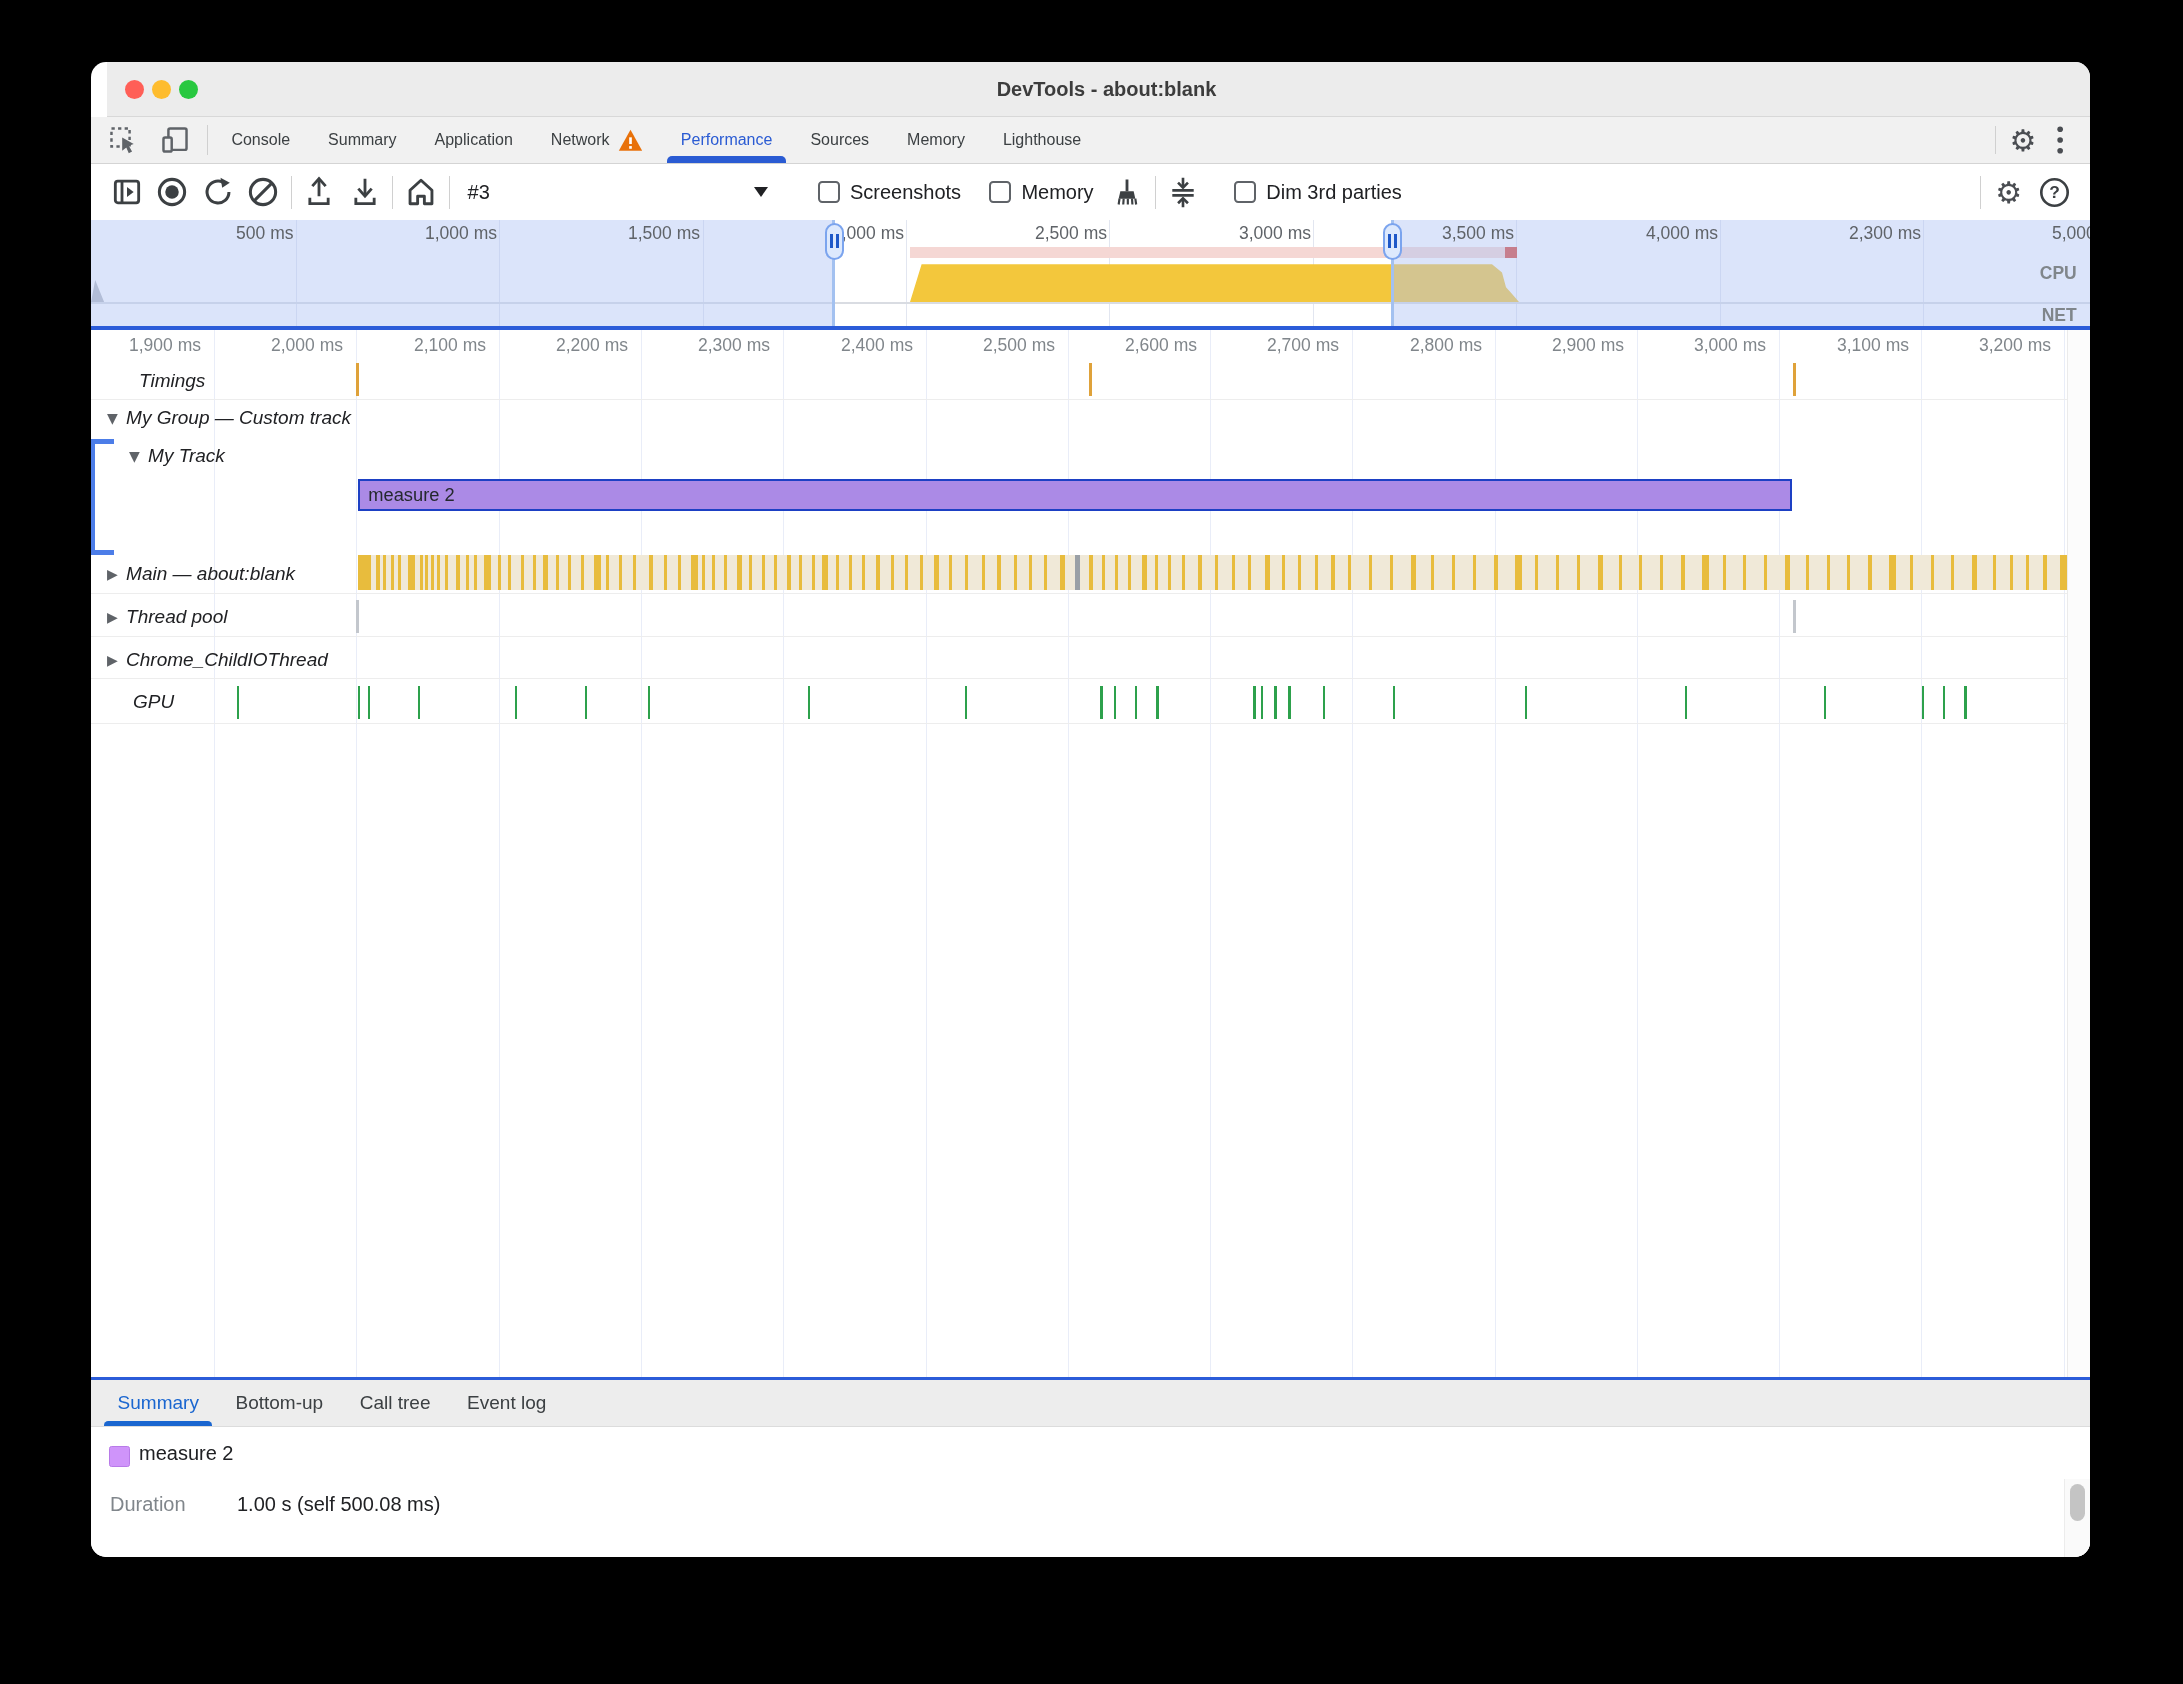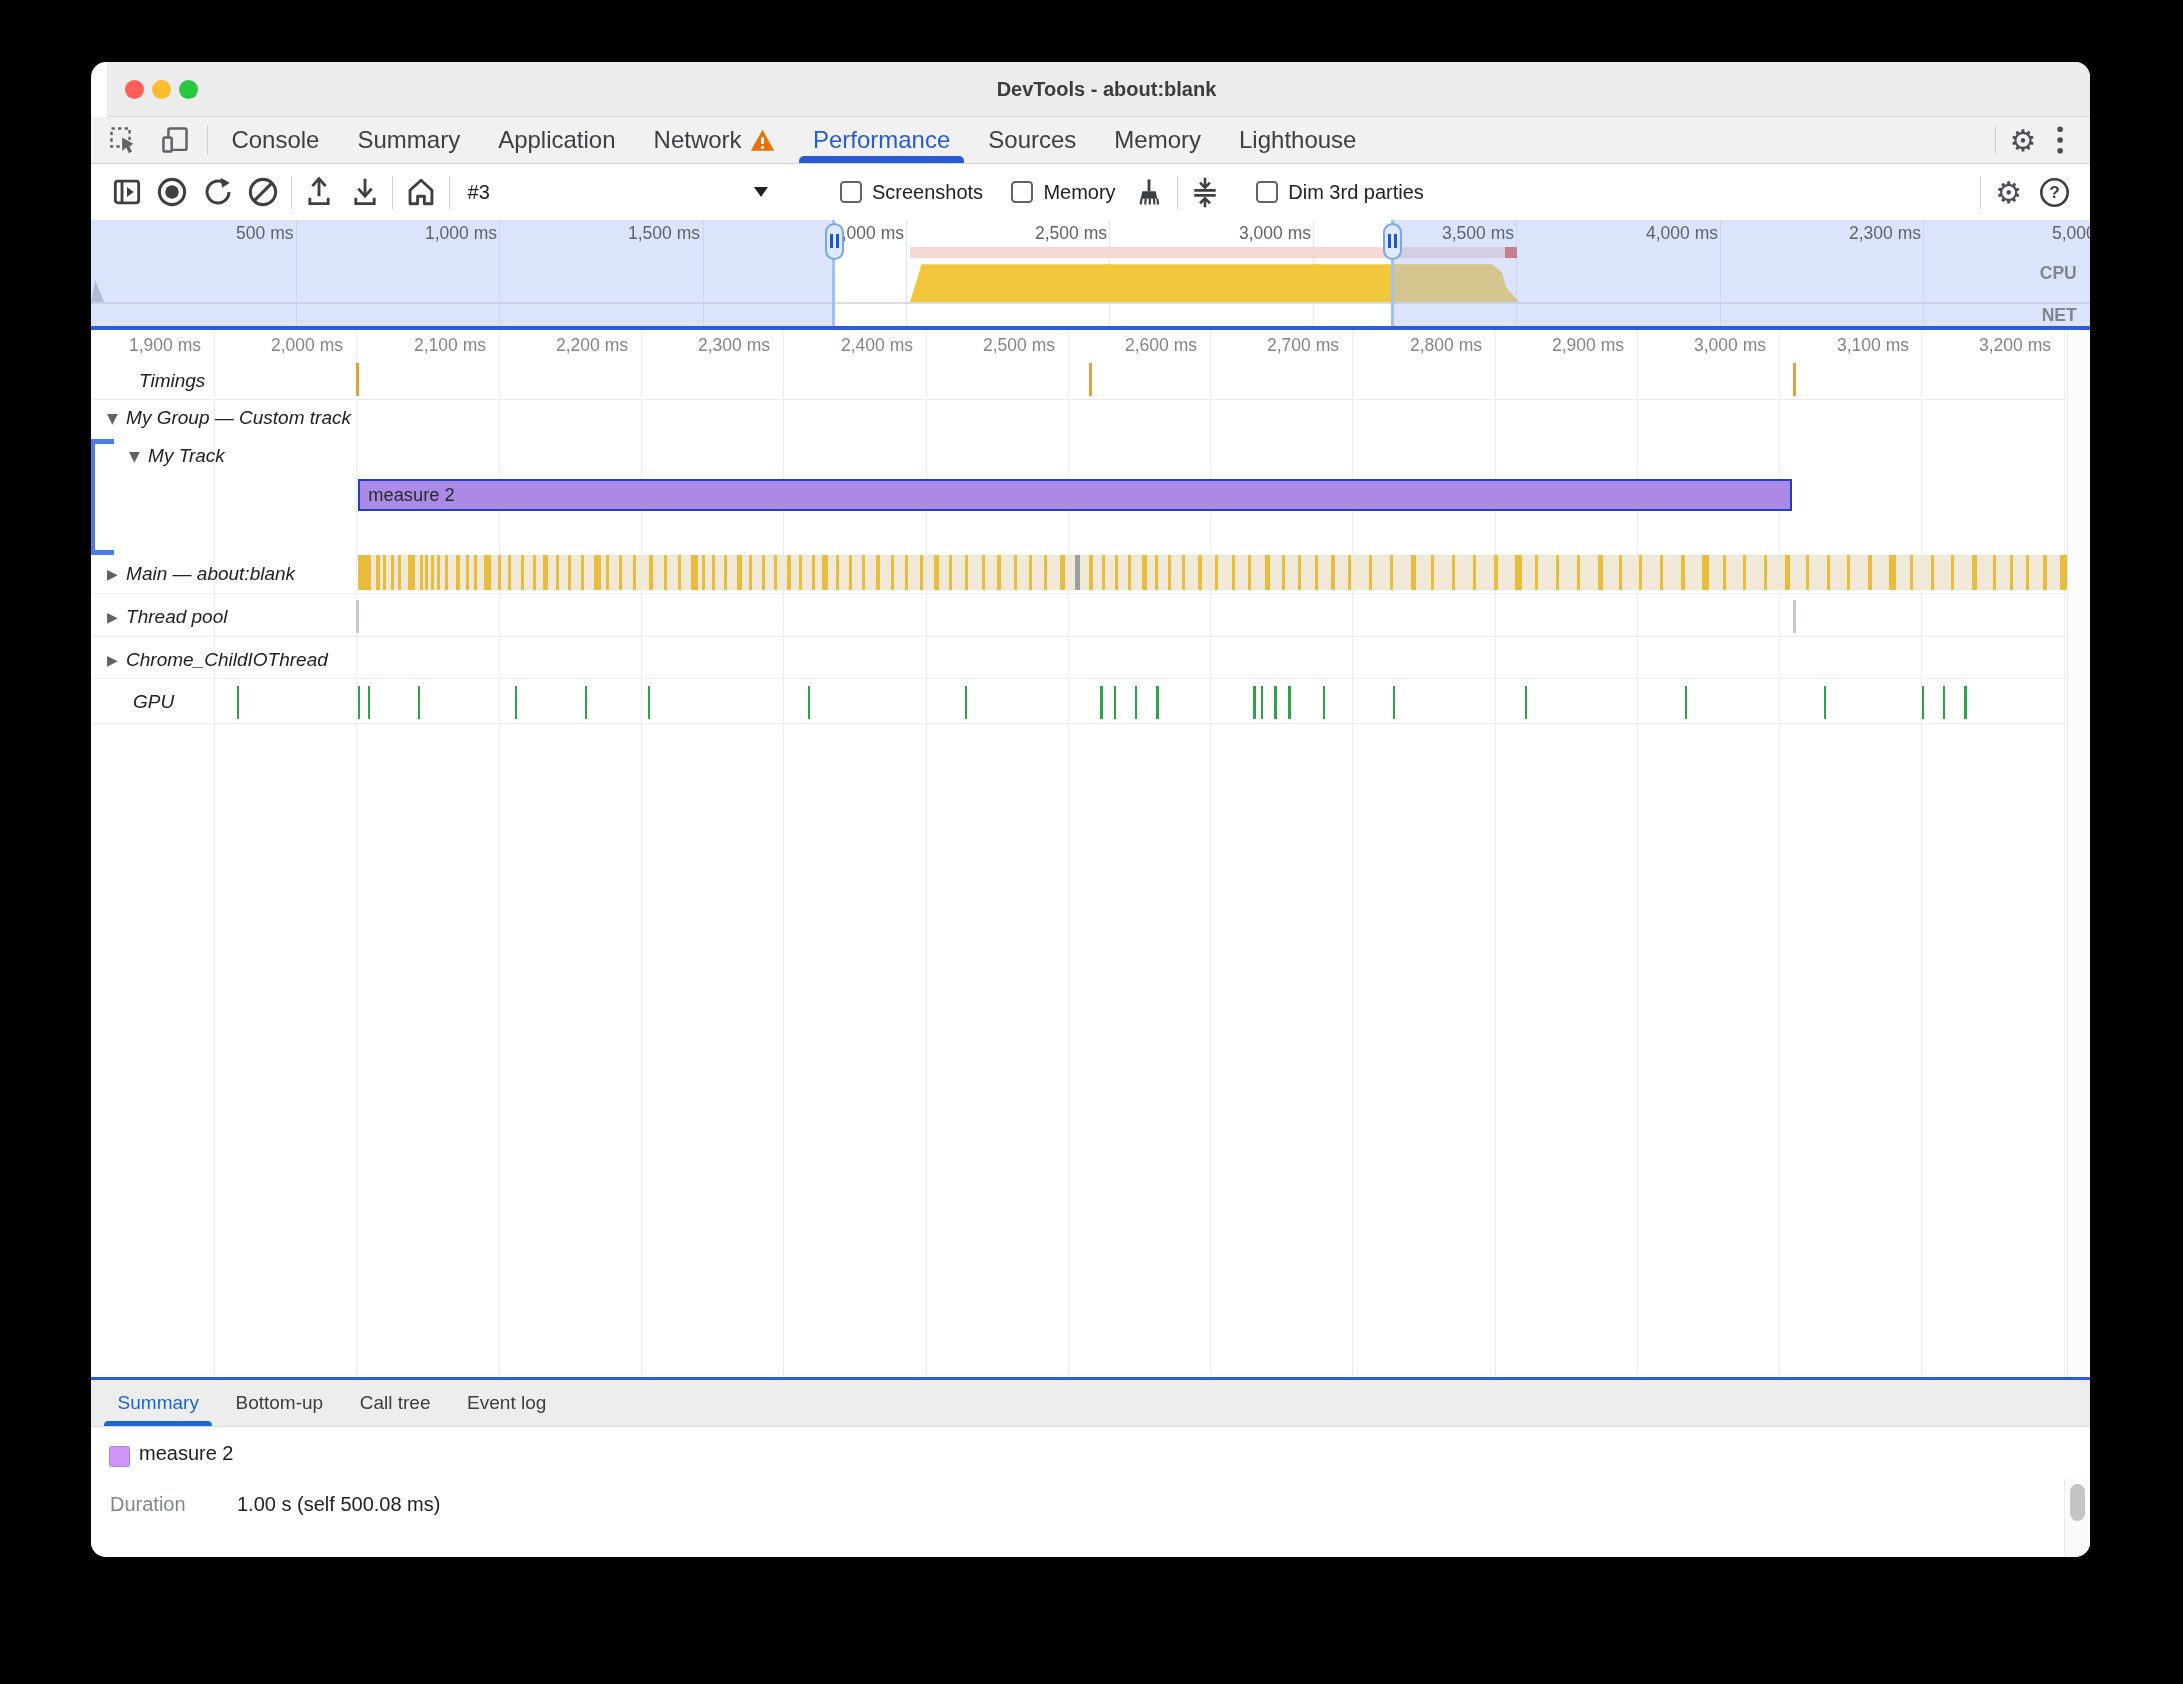--- a/index.html
+++ b/index.html
@@ -14,21 +14,21 @@
   .tl.green{left:72px;background:#28c840;}
   .title-text{position:absolute;left:0;right:0;top:0;height:54px;line-height:54px;text-align:center;
     font-size:20px;font-weight:700;color:#3c3c3c;}
   
   .tabbar{position:absolute;left:0;top:55px;width:100%;height:46px;background:#f1f1f1;border-bottom:0.8px solid #d4d4d4;
     display:flex;align-items:stretch;}
   .tb-icons{display:flex;align-items:center;padding:0 8.3px 0 13.3px;gap:15px;}
   .icon-btn{width:37px;height:37px;display:flex;align-items:center;justify-content:center;color:#5f6368;}
   .v-div{width:0.8px;background:#d0d0d0;margin:8.3px 5px;}
   .tabs{display:flex;align-items:stretch;}
-  .tab{position:relative;display:flex;align-items:center;padding:0 19px;font-size:24px;color:#3c4043;cursor:default;}
+  .tab{position:relative;display:flex;align-items:center;padding:0 19px;font-size:16px;color:#3c4043;cursor:default;}
   .tab.active{color:#2a5bd3;}
   .tab.active .underline{position:absolute;left:5px;right:5px;bottom:0;height:7.5px;background:#2a5bd3;border-radius:5px 5px 0 0;}
   .warn-tri{margin-left:8.3px;display:inline-flex;}
   .tb-right{margin-left:auto;display:flex;align-items:center;padding-right:11.6px;}
   .glyph{font-family:"DejaVu Sans",sans-serif;}
   .gear-glyph{font-size:30px;color:#4a4d52;}
   
   .toolbar{position:absolute;left:0;top:102px;width:100%;height:57px;background:#fff;border-bottom:0.8px solid #e4e4e4;
     display:flex;align-items:center;padding:0 13.3px;box-sizing:border-box;}
   .toolbar .icon-btn{margin:0 4.2px;}
@@ -215,21 +215,21 @@
     <div class="icon-btn">
       <svg width="32" height="32" viewBox="0 0 38 38">
         <path d="M6 17 L19 5 L32 17 L32 33 L23 33 L23 24 L15 24 L15 33 L6 33 Z" fill="none" stroke="#3c4043" stroke-width="3.4" stroke-linejoin="round"></path>
       </svg>
     </div>
     <div class="v-div" style="height:33px;"></div>
     <div class="select-box">
       <span>#3</span>
       <span class="caret"></span>
     </div>
-    <label class="chk" style="margin-left:72px;">
+    <label class="chk" style="margin-left:50px;">
       <span class="box"></span>
       <span>Screenshots</span>
     </label>
     <label class="chk">
       <span class="box"></span>
       <span>Memory</span>
     </label>
     <div class="icon-btn" style="margin-left:15px;">
       <svg width="30" height="32" viewBox="0 0 36 38">
         <line x1="18" y1="4" x2="18" y2="18" stroke="#3c4043" stroke-width="3.4"></line>

